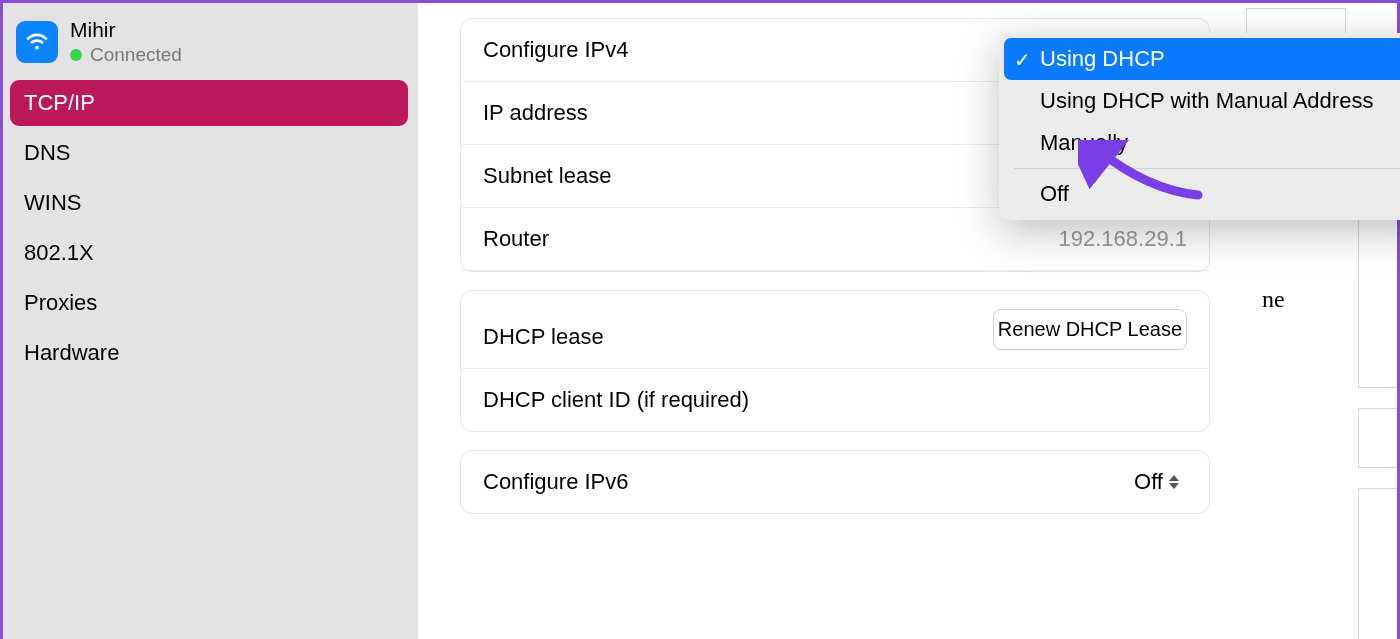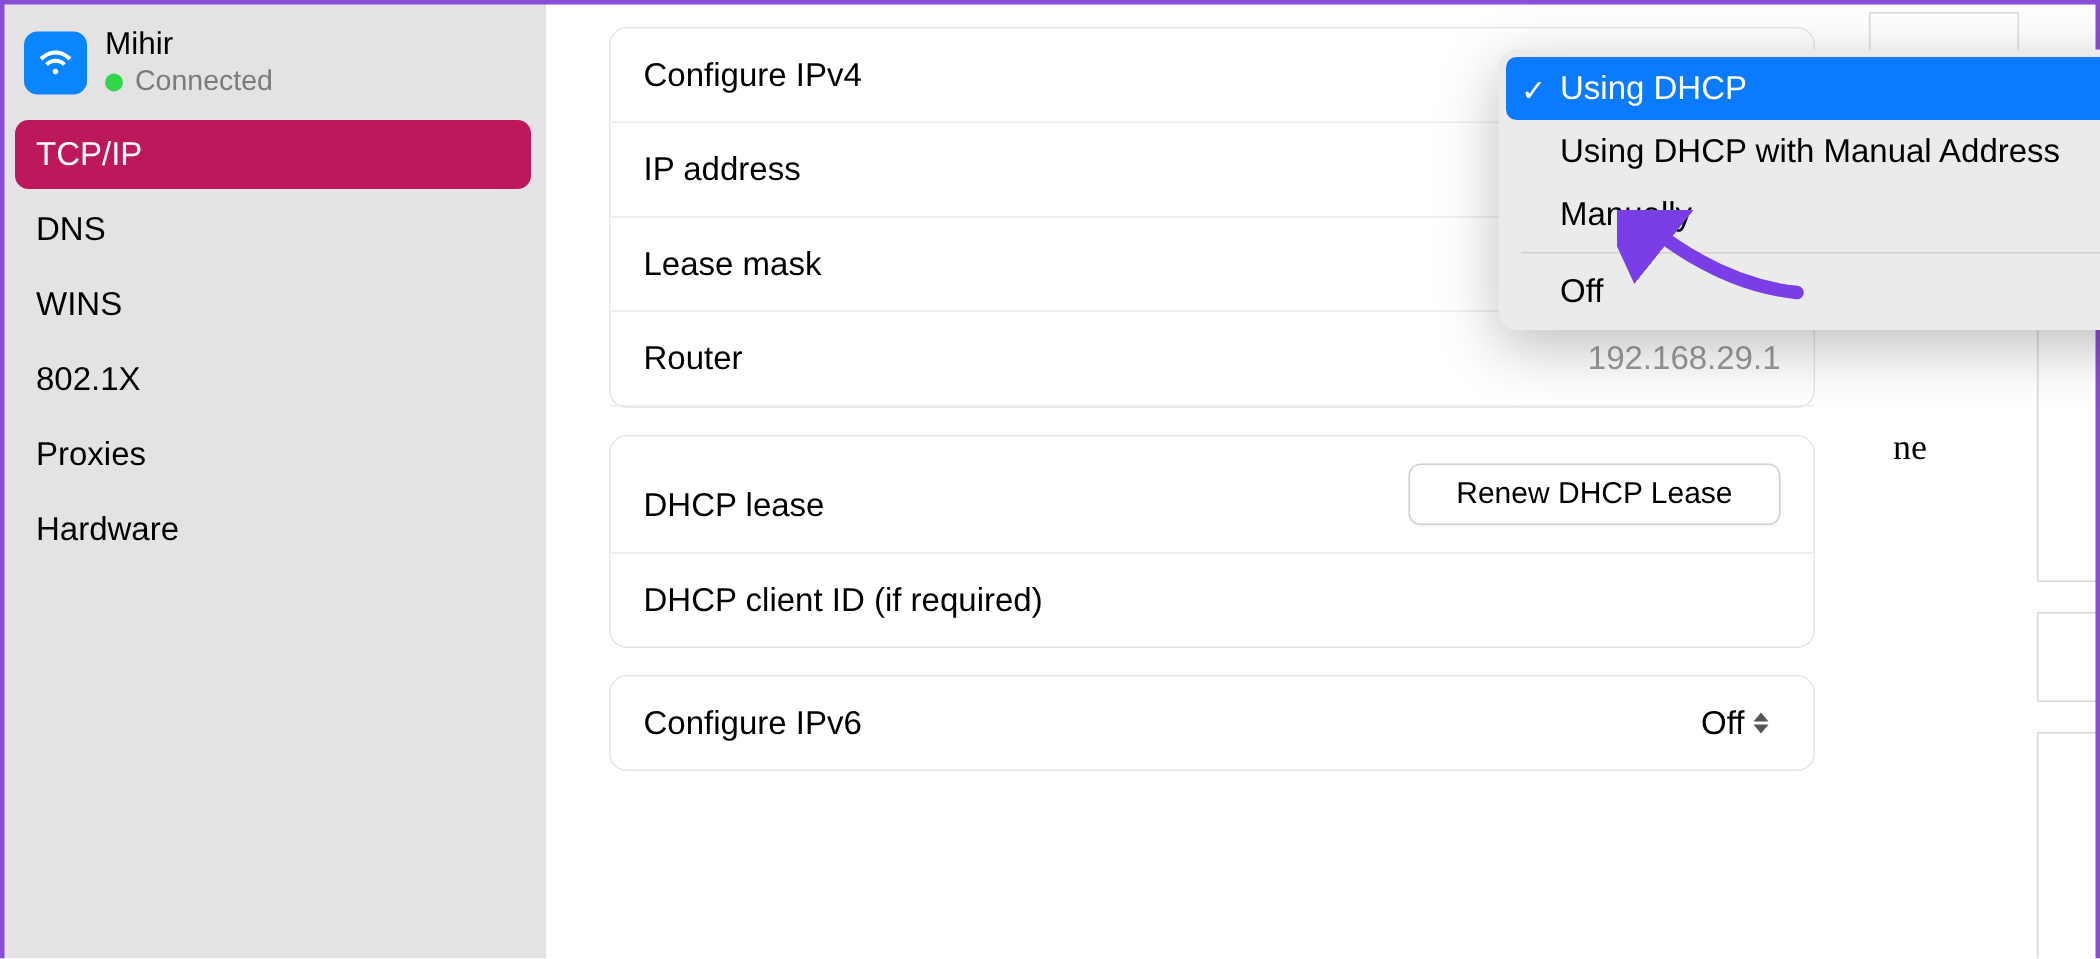--- a/index.html
+++ b/index.html
@@ -1,37 +1,37 @@
 <!DOCTYPE html>
 <html><head>
   <meta charset="utf-8">
   <style>
     * { margin: 0; padding: 0; box-sizing: border-box; font-family: -apple-system, BlinkMacSystemFont, "Segoe UI", Helvetica, Arial, sans-serif; }
     body { width: 1400px; height: 639px; overflow: hidden; background: #fff; position: relative; }
     .outer-border { position: absolute; inset: 0; border: 3px solid #8a4dd6; border-bottom: none; pointer-events: none; z-index: 10; }
     .app { display: flex; height: 100%; width: 1228px; background: #fff; }
-    .sidebar { width: 364px; background: #e4e2e4; padding: 12px 10px; flex-shrink: 0; }
+    .sidebar { width: 418px; background: #e4e2e4; padding: 12px 10px; flex-shrink: 0; }
     .network-header { display: flex; align-items: center; gap: 12px; padding: 6px 6px 14px 6px; }
     .wifi-icon { width: 42px; height: 42px; background: #0a84ff; border-radius: 9px; display: flex; align-items: center; justify-content: center; flex-shrink: 0; }
     .wifi-icon svg { width: 28px; height: 28px; fill: #fff; }
     .network-info { display: flex; flex-direction: column; gap: 2px; }
     .network-name { font-size: 21px; color: #000; font-weight: 400; }
     .network-status { display: flex; align-items: center; gap: 8px; font-size: 19px; color: #7b7b7b; }
     .status-dot { width: 12px; height: 12px; border-radius: 50%; background: #32d74b; display: inline-block; }
     .side-nav { display: flex; flex-direction: column; gap: 0; }
     .side-item { padding: 10px 14px; font-size: 22px; color: #000; border-radius: 9px; cursor: pointer; margin-bottom: 4px; }
     .side-item.selected { background: #be185d; color: #fff; }
     .main { flex: 1; padding: 18px 18px 18px 42px; }
     .settings-group { background: #fff; border: 1px solid #e5e5e5; border-radius: 12px; margin-bottom: 18px; overflow: visible; position: relative; }
     .settings-row { display: flex; justify-content: space-between; align-items: flex-end; padding: 18px 22px; font-size: 22px; color: #000; border-bottom: 1px solid #ececec; }
     .settings-row:last-child { border-bottom: none; }
     .row-label { color: #000; }
     .row-value { color: #9a9a9a; }
     .row-placeholder { color: #b8b8b8; }
-    .btn { background: #fff; border: 1px solid #d0d0d0; border-radius: 8px; padding: 8px 31px; font-size: 20px; color: #000; box-shadow: 0 1px 1px rgba(0,0,0,0.04); cursor: pointer; }
+    .btn { background: #fff; border: 1px solid #d0d0d0; border-radius: 8px; padding: 8px 4px; font-size: 20px; color: #000; box-shadow: 0 1px 1px rgba(0,0,0,0.04); cursor: pointer; }
     .select-value { display: flex; align-items: center; gap: 6px; font-size: 22px; color: #000; }
     .stepper { width: 18px; height: 22px; display: flex; flex-direction: column; justify-content: center; gap: 0; }
     .stepper .up, .stepper .down { width: 0; height: 0; border-left: 5px solid transparent; border-right: 5px solid transparent; }
     .stepper .up { border-bottom: 6px solid #555; margin-bottom: 2px; }
     .stepper .down { border-top: 6px solid #555; }
     .popup { position: absolute; top: 14px; right: -230px; width: 440px; background: #ecebec; border-radius: 12px; box-shadow: 0 12px 40px rgba(0,0,0,0.25); padding: 5px; z-index: 20; }
     .popup-item { padding: 8px 18px 8px 36px; font-size: 22px; color: #000; border-radius: 7px; position: relative; cursor: pointer; }
     .popup-item.selected { background: #0a7aff; color: #fff; }
     .popup-item .check { position: absolute; left: 10px; top: 10px; font-size: 20px; color: #fff; }
     .popup-divider { height: 1px; background: #d0d0d0; margin: 4px 10px; }
@@ -72,21 +72,21 @@
     <div class="settings-group" style="position:relative;">
       <div class="settings-row">
         <span class="row-label">Configure IPv4</span>
         <span class="row-value"></span>
       </div>
       <div class="settings-row">
         <span class="row-label">IP address</span>
         <span class="row-value"></span>
       </div>
       <div class="settings-row">
-        <span class="row-label">Lease mask</span>
+        <span class="row-label">Subnet lease</span>
         <span class="row-value"></span>
       </div>
       <div class="settings-row">
         <span class="row-label">Router</span>
         <span class="row-value">192.168.29.1</span>
       </div>
 
       <div class="popup">
         <div class="popup-item selected">
           <span class="check">✓</span>

